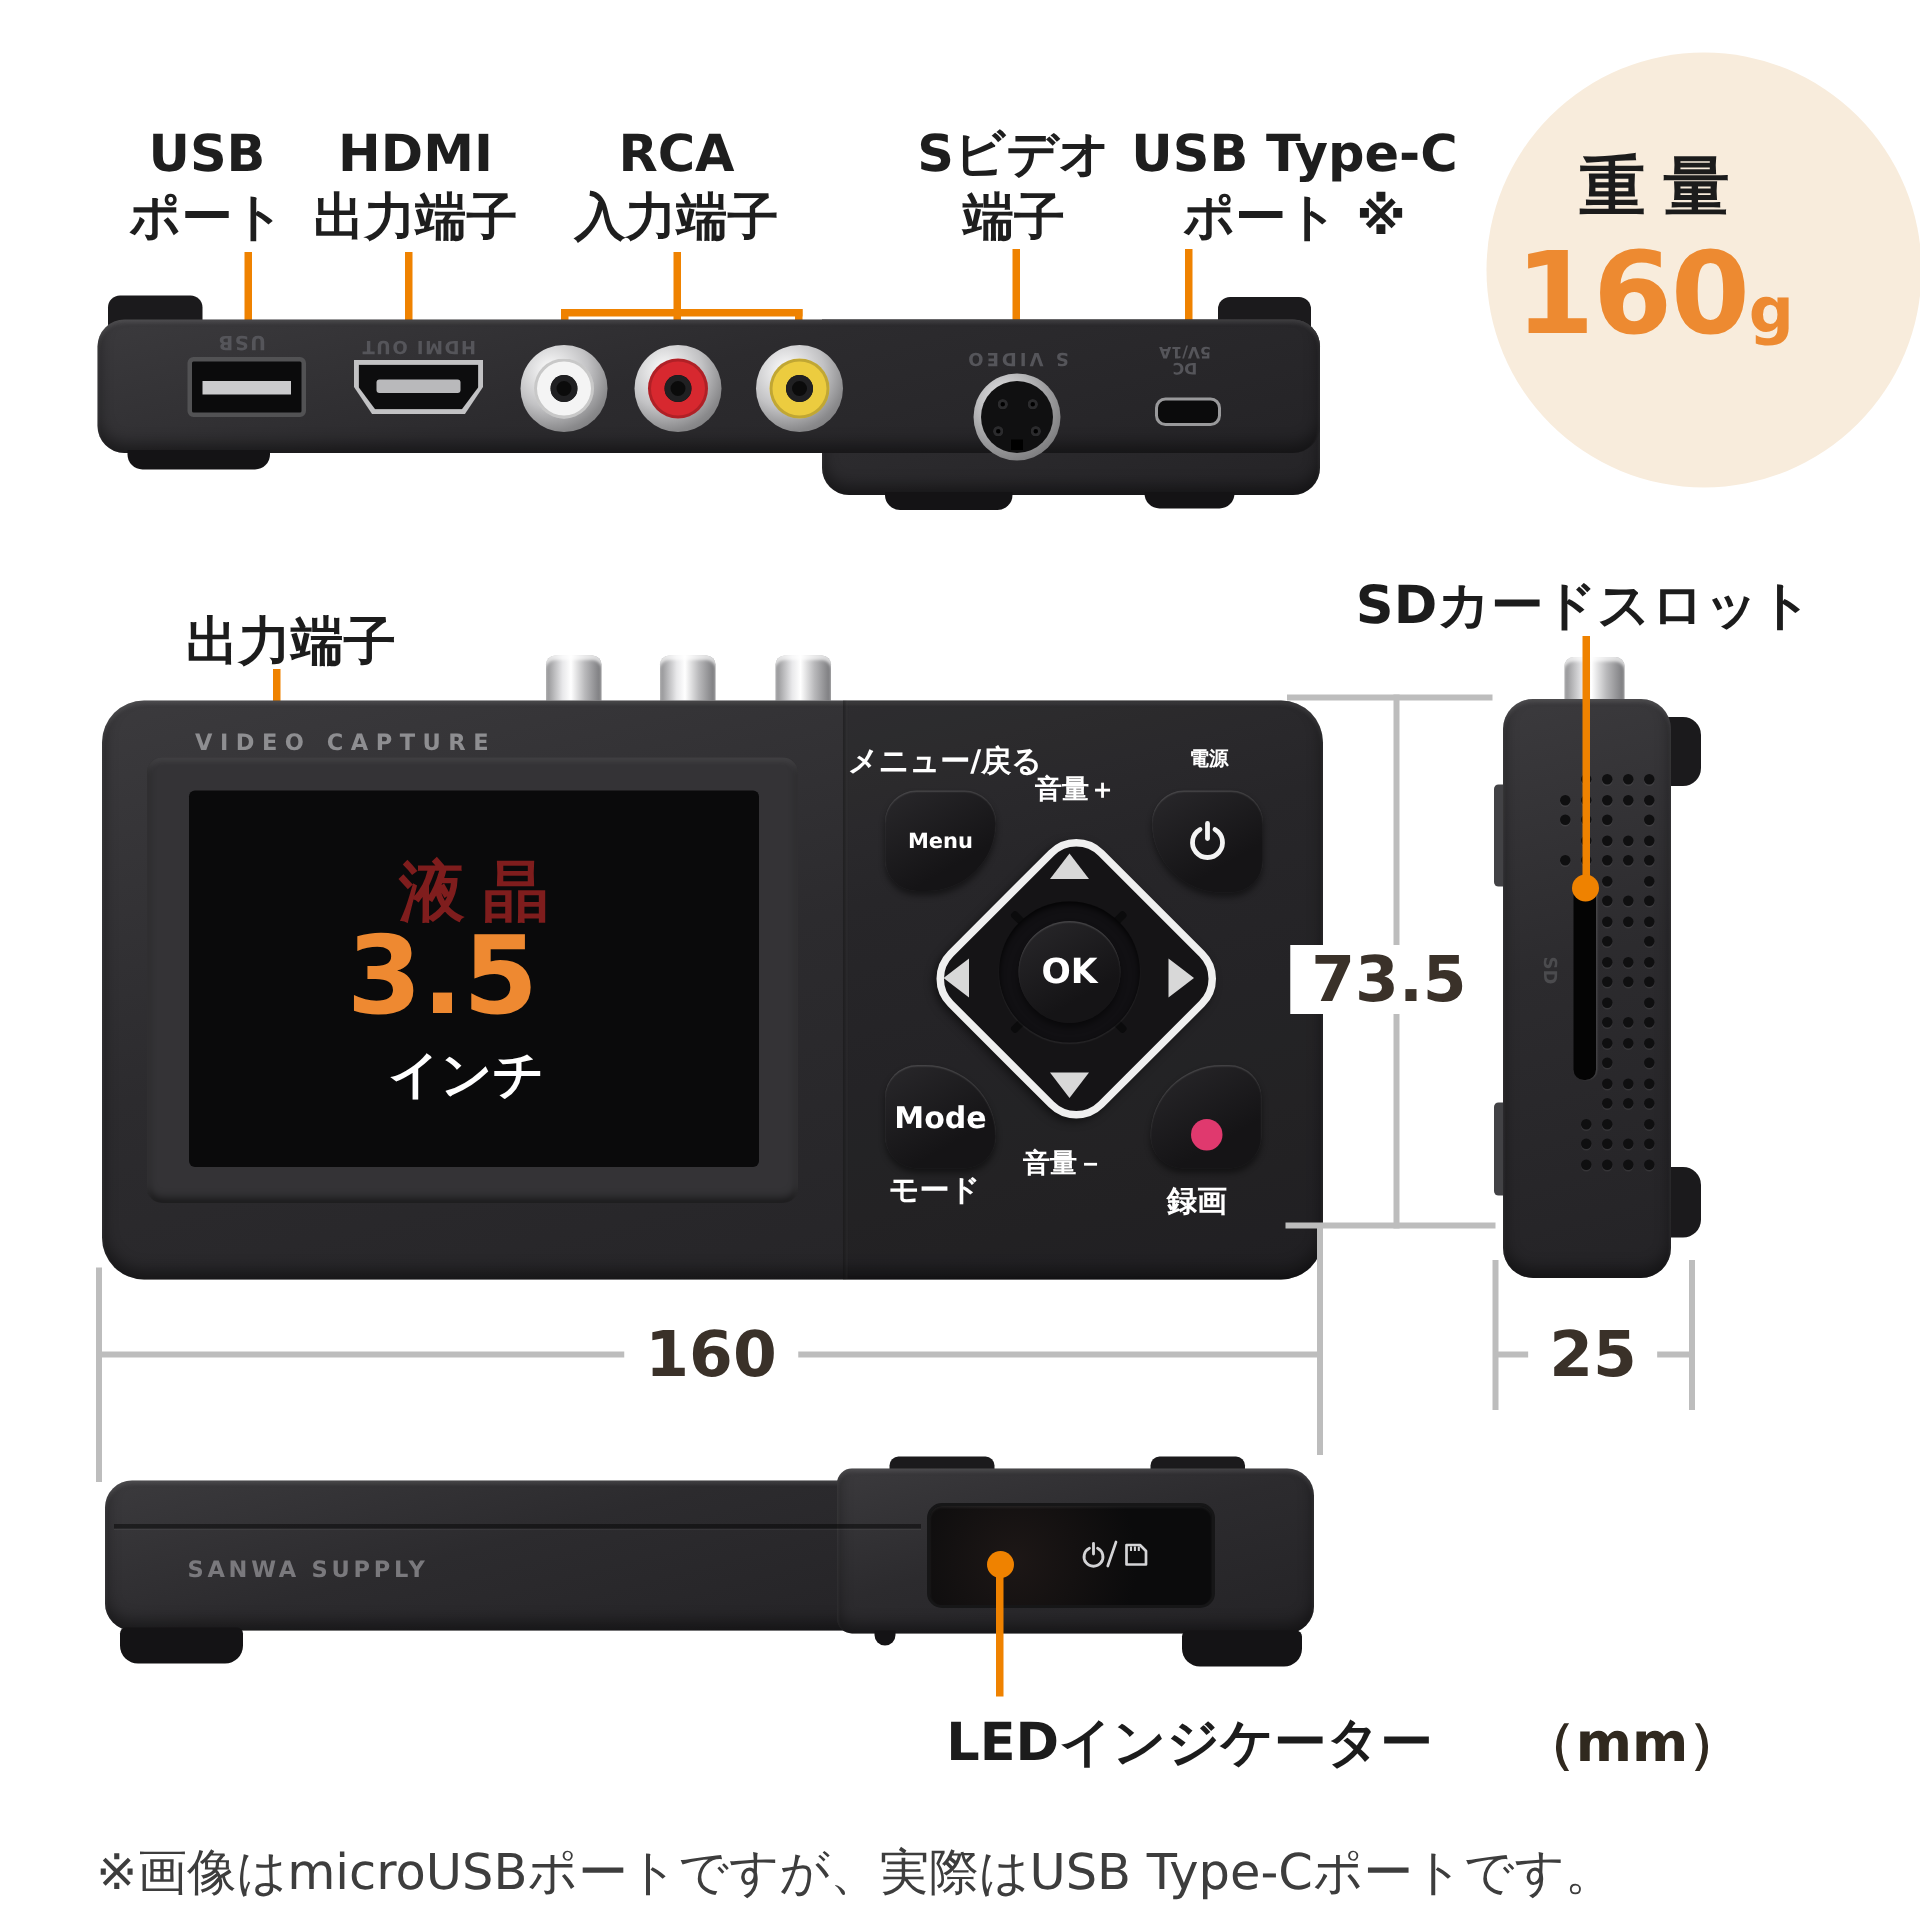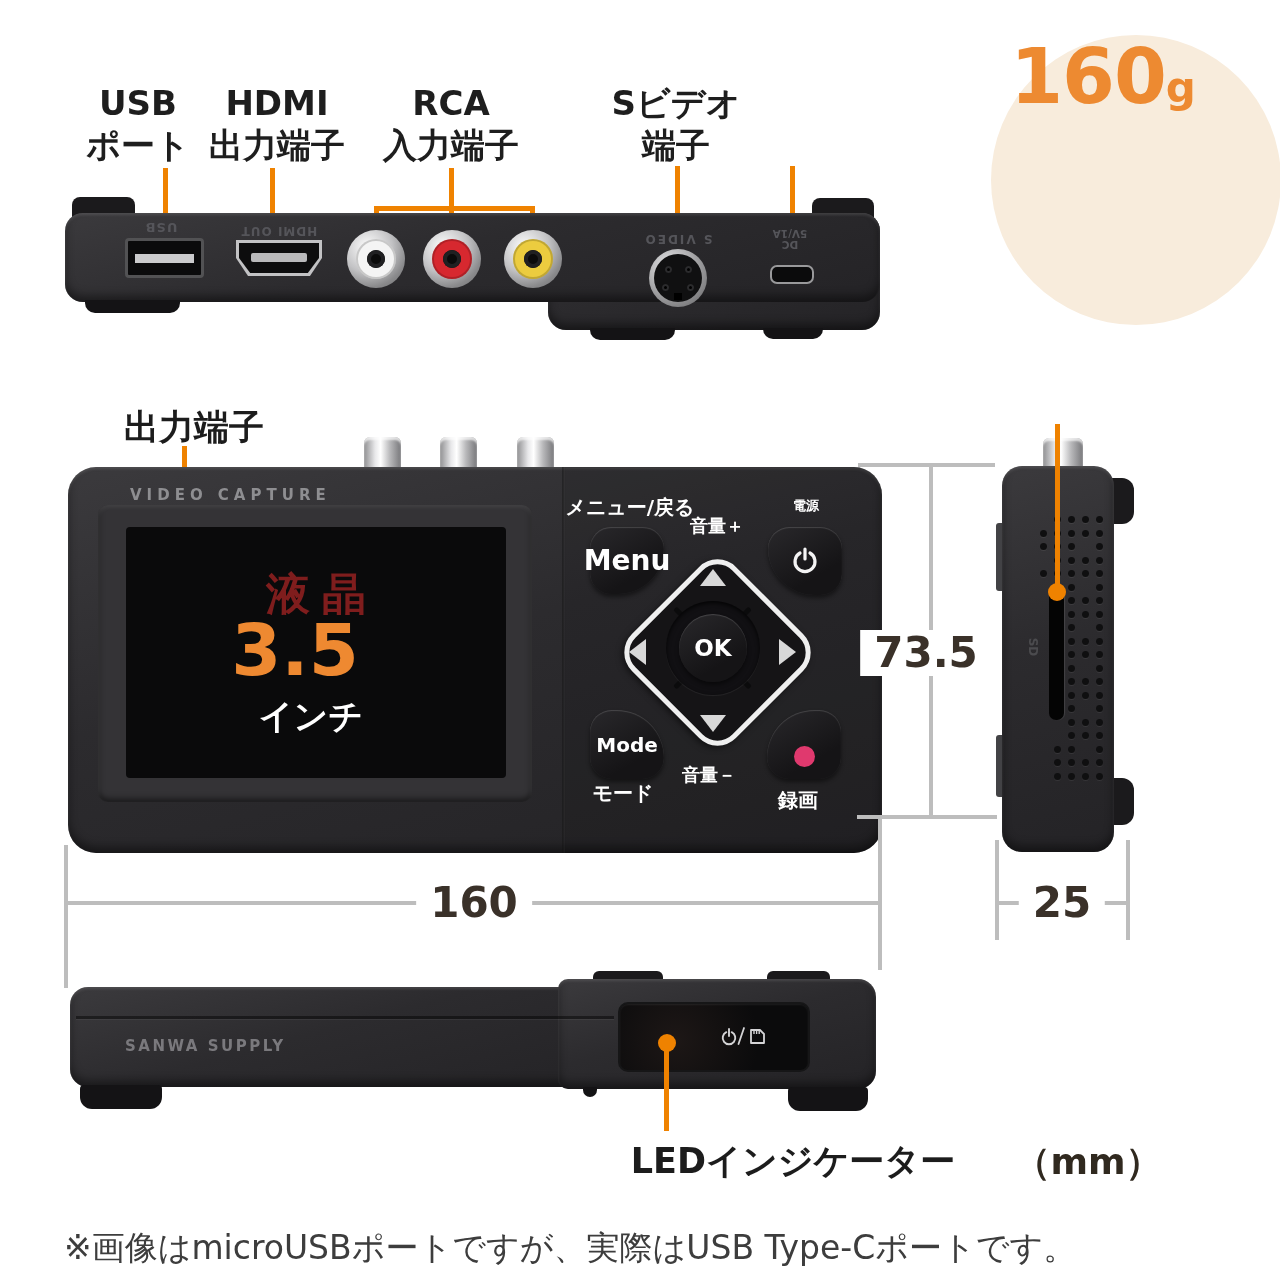--- a/index.html
+++ b/index.html
@@ -67,38 +67,43 @@
     <div>HDMI</div>
     <div>出力端子</div>
   </div>
   <div class="cap" style="left:451px;top:82px">
     <div>RCA</div>
     <div>入力端子</div>
   </div>
   <div class="cap" style="left:676px;top:82px">
     <div>Sビデオ</div>
     <div>端子</div>
+  </div>
+  <div class="cap" style="left:863px;top:82px">
+    <div>USB Type-C</div>
+    <div>ポート ※</div>
   </div>
 
   <div class="leader-v" style="left:163px;top:168px;height:84px"></div>
   <div class="ldot" style="left:165px;top:250px"></div>
   <div class="leader-v" style="left:270px;top:168px;height:84px"></div>
   <div class="ldot" style="left:272px;top:250px"></div>
   <div class="leader-v" style="left:449px;top:168px;height:42px"></div>
   <div class="leader-h" style="left:374px;top:206px;width:161px"></div>
   <div class="leader-v" style="left:374px;top:206px;height:27px"></div>
   <div class="leader-v" style="left:449px;top:206px;height:27px"></div>
   <div class="leader-v" style="left:530px;top:206px;height:27px"></div>
   <div class="leader-v" style="left:675px;top:166px;height:95px"></div>
   <div class="ldot" style="left:677px;top:261px"></div>
   <div class="leader-v" style="left:790px;top:166px;height:98px"></div>
   <div class="ldot" style="left:792px;top:264px"></div>
 
   <div class="badge">
     <div class="badge-inner">
+      <div class="badge-title">重量</div>
       <div class="badge-val">
         <span class="badge-num">160</span>
         <span class="badge-unit">g</span>
       </div>
     </div>
   </div>
 
   <div class="dark" style="left:72px;top:197px;width:63px;height:22px;border-radius:8px 8px 3px 3px"></div>
   <div class="dark" style="left:812px;top:198px;width:62px;height:28px;border-radius:8px"></div>
   <div class="shell" style="left:548px;top:213px;width:332px;height:117px;border-radius:0 18px 18px 18px"></div>
@@ -169,21 +174,21 @@
   <div class="abs" style="left:295px;top:608px;transform:translateX(-50%);font-size:72px;font-weight:bold;color:#ee8931">3.5</div>
   <div class="abs" style="left:311px;top:694px;transform:translateX(-50%);font-size:34px;font-weight:bold;color:#fff">インチ</div>
 
   <div class="dev-label" style="left:630px;top:494px;font-size:20px">メニュー/戻る</div>
   <div class="dev-label" style="left:717px;top:514px;font-size:18px">音量＋</div>
   <div class="dev-label" style="left:806px;top:497px;font-size:13px">電源</div>
   <div class="dev-label" style="left:709px;top:763px;font-size:18px">音量－</div>
   <div class="dev-label" style="left:623px;top:780px;font-size:20px">モード</div>
   <div class="dev-label" style="left:798px;top:787px;font-size:20px">録画</div>
 
-  <div class="key" style="left:590px;top:527px;width:74px;height:67px;border-radius:22px 22px 48px 22px;font-size:28px">Menu</div>
+  <div class="key" style="left:590px;top:527px;width:74px;height:67px;border-radius:22px 22px 48px 22px;font-size:14px">Menu</div>
   <div class="key" style="left:768px;top:527px;width:74px;height:68px;border-radius:22px 22px 22px 48px">
     <svg width="30" height="30" viewBox="0 0 30 30">
       <path d="M10 7a10 10 0 1 0 10 0" fill="none" stroke="#f4f4f4" stroke-width="3.2" stroke-linecap="round"></path>
       <line x1="15" y1="3" x2="15" y2="13" stroke="#f4f4f4" stroke-width="3.2" stroke-linecap="round"></line>
     </svg>
   </div>
   <div class="key" style="left:590px;top:710px;width:74px;height:69px;border-radius:22px 48px 22px 22px;font-size:20px">Mode</div>
   <div class="key" style="left:767px;top:710px;width:74px;height:69px;border-radius:48px 22px 22px 22px">
     <span class="abs" style="left:27px;top:36px;width:21px;height:21px;border-radius:50%;background:#e0396e"></span>
   </div>
@@ -193,20 +198,21 @@
   <div class="dtick" style="left:733px;top:613px;transform:rotate(-45deg)"></div>
   <div class="dtick" style="left:672px;top:678px;transform:rotate(-45deg)"></div>
   <div class="dtick" style="left:733px;top:678px;transform:rotate(45deg)"></div>
   <div class="tri" style="left:700px;top:569px;border-left:13px solid transparent;border-right:13px solid transparent;border-bottom:17px solid #d8d8d8"></div>
   <div class="tri" style="left:700px;top:715px;border-left:13px solid transparent;border-right:13px solid transparent;border-top:17px solid #d8d8d8"></div>
   <div class="tri" style="left:629px;top:639px;border-top:13px solid transparent;border-bottom:13px solid transparent;border-right:17px solid #d8d8d8"></div>
   <div class="tri" style="left:779px;top:639px;border-top:13px solid transparent;border-bottom:13px solid transparent;border-left:17px solid #d8d8d8"></div>
   <div class="abs" style="left:666px;top:601px;width:94px;height:94px;border-radius:50%;background:#111013;box-shadow:inset 0 2px 4px rgba(0,0,0,.8), 0 1px 1px rgba(255,255,255,.08)"></div>
   <div class="key" style="left:679px;top:614px;width:68px;height:68px;border-radius:50%;font-size:23px">OK</div>
 
+  <div class="jlabel" style="left:1056px;top:380px">SDカードスロット</div>
   <div class="plug" style="left:1043px;top:438px;width:40px;height:29px"></div>
   <div class="dark" style="left:1106px;top:478px;width:28px;height:46px;border-radius:6px 12px 12px 6px"></div>
   <div class="dark" style="left:1106px;top:778px;width:28px;height:47px;border-radius:6px 12px 12px 6px"></div>
   <div class="abs" style="left:996px;top:523px;width:9px;height:68px;background:#424245;border-radius:3px"></div>
   <div class="abs" style="left:996px;top:735px;width:9px;height:62px;background:#424245;border-radius:3px"></div>
   <div class="shell" style="left:1002px;top:466px;width:112px;height:386px;border-radius:20px"></div>
   <div class="abs" style="left:1049px;top:590px;width:15px;height:130px;background:#040404;border-radius:7px;box-shadow:1px 0 1px rgba(255,255,255,.12)"></div>
   <div class="abs" style="left:1024px;top:640px;font-size:12px;font-weight:bold;color:#4b4b4e;transform:rotate(90deg)">SD</div>
   <div>
       <span class="vent" style="left: 1054px; top: 516px;"></span>

